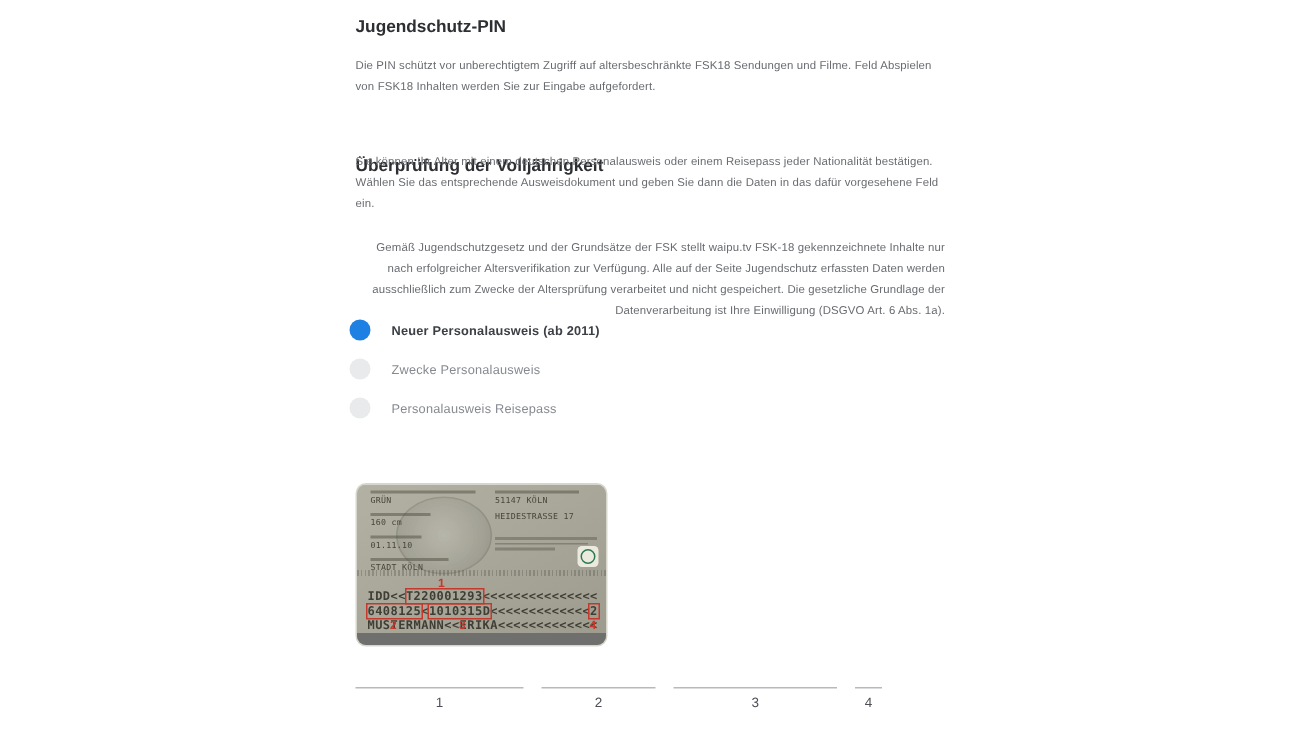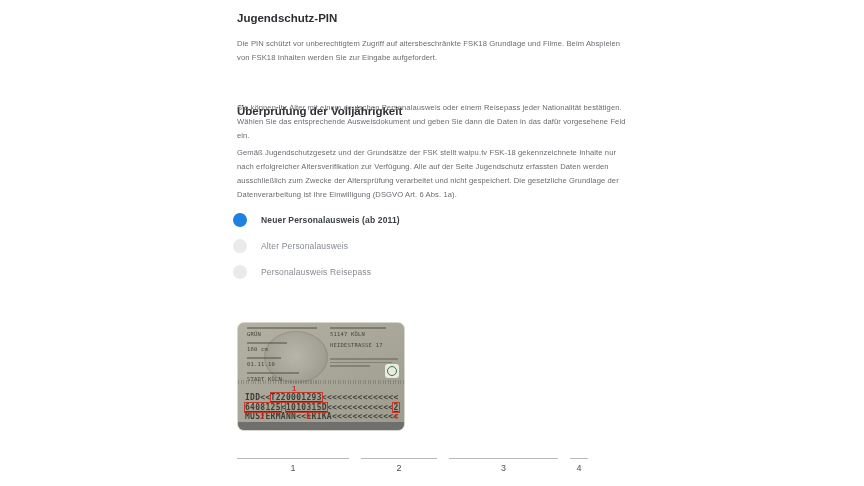--- a/index.html
+++ b/index.html
@@ -4,21 +4,21 @@
 <style>
   html,body{margin:0;padding:0;background:#fff;}
   .canvas{position:relative;width:830px;height:486px;background:#ffffff;overflow:hidden;
           font-family:"Liberation Sans",sans-serif;}
   .page-title{position:absolute;left:237px;top:12px;font-size:11.5px;font-weight:700;color:#2d2f33;}
   .para{position:absolute;left:237px;width:393px;font-size:7.6px;line-height:14px;color:#686b70;
         letter-spacing:.1px;}
   .para-intro{top:37px;}
   .section-title{position:absolute;left:237px;top:81px;font-size:11.5px;font-weight:700;color:#2d2f33;margin-top:24px;}
   .para-instructions{top:101px;}
-  .para-legal{top:146px;}
+  .para-legal{top:158px;text-align:right;}
 
   
   .radio-group{position:absolute;left:233px;top:207px;}
   .radio-row{display:flex;align-items:center;height:26px;cursor:pointer;}
   .radio-dot{width:14px;height:14px;border-radius:50%;background:#e8eaec;flex:0 0 auto;}
   .radio-row.selected .radio-dot{background:#1e80e2;}
   .radio-label{margin-left:14px;font-size:8.5px;color:#868a90;letter-spacing:.15px;}
   .radio-row.selected .radio-label{color:#3c4045;font-weight:700;}
 
   
@@ -36,21 +36,21 @@
   .tinylines{margin-top:9px;}
   .tinyline{height:1.5px;background:rgba(78,78,64,.4);margin-bottom:2px;}
   .chip{position:absolute;left:147px;top:41px;width:14px;height:14px;background:#eceadf;
         border-radius:3px;}
   .chip-ring{width:8px;height:8px;border:1.6px solid #2e7a50;border-radius:50%;margin:1.6px auto;}
   .microband{position:absolute;left:0;top:57px;width:100%;height:4px;opacity:.5;
         background:repeating-linear-gradient(90deg,rgba(60,60,50,.55) 0 1px,rgba(0,0,0,0) 1px 2.5px);}
   .mrz{position:absolute;left:7px;top:70px;font-family:"DejaVu Sans Mono",monospace;
        font-size:8px;font-weight:700;letter-spacing:.3px;color:#3e3e35;}
   .mrz-line{height:9.5px;line-height:9.5px;white-space:pre;}
-  .mrz-box{outline:1px solid #c5392c;text-decoration:underline;}
+  .mrz-box{outline:1px solid #c5392c;}
   .ann{position:absolute;font-family:"Liberation Sans",sans-serif;font-size:8px;font-weight:700;
        color:#c5392c;line-height:8px;}
   .ann-1{left:47px;top:-8.5px;}
   .ann-2{left:15px;top:20px;}
   .ann-3{left:61px;top:20px;}
   .ann-4{left:148px;top:20px;}
   .card-bottom{position:absolute;left:0;bottom:0;width:100%;height:8px;background:#6f6f6e;}
 
   
   .inputs-row{position:absolute;left:237px;top:445px;display:flex;gap:12px;}
@@ -60,36 +60,36 @@
   .w1{width:112px;} .w2{width:76px;} .w3{width:109px;} .w4{width:18px;}
   .field-num{text-align:center;font-size:9px;color:#4d4f56;margin-top:4px;}
 </style>
 </head>
 <body>
 
 <div class="canvas">
 
   <div class="page-title">Jugendschutz-PIN</div>
 
-  <div class="para para-intro">Die PIN schützt vor unberechtigtem Zugriff auf altersbeschränkte FSK18 Grundlage und Filme. Beim Abspielen von FSK18 Inhalten werden Sie zur Eingabe aufgefordert.</div>
+  <div class="para para-intro">Die PIN schützt vor unberechtigtem Zugriff auf altersbeschränkte FSK18 Sendungen und Filme. Feld Abspielen von FSK18 Inhalten werden Sie zur Eingabe aufgefordert.</div>
 
   <div class="section-title">Überprüfung der Volljährigkeit</div>
 
   <div class="para para-instructions">Sie können Ihr Alter mit einem deutschen Personalausweis oder einem Reisepass jeder Nationalität bestätigen. Wählen Sie das entsprechende Ausweisdokument und geben Sie dann die Daten in das dafür vorgesehene Feld ein.</div>
 
   <div class="para para-legal">Gemäß Jugendschutzgesetz und der Grundsätze der FSK stellt waipu.tv FSK-18 gekennzeichnete Inhalte nur nach erfolgreicher Altersverifikation zur Verfügung. Alle auf der Seite Jugendschutz erfassten Daten werden ausschließlich zum Zwecke der Altersprüfung verarbeitet und nicht gespeichert. Die gesetzliche Grundlage der Datenverarbeitung ist Ihre Einwilligung (DSGVO Art. 6 Abs. 1a).</div>
 
   <div class="radio-group">
     <div class="radio-row selected">
       <span class="radio-dot"></span>
       <span class="radio-label">Neuer Personalausweis (ab 2011)</span>
     </div>
     <div class="radio-row">
       <span class="radio-dot"></span>
-      <span class="radio-label">Alter Personalausweis</span>
+      <span class="radio-label">Zwecke Personalausweis</span>
     </div>
     <div class="radio-row">
       <span class="radio-dot"></span>
       <span class="radio-label">Personalausweis Reisepass</span>
     </div>
   </div>
 
   <div class="idcard">
     <div class="holo"></div>
 

